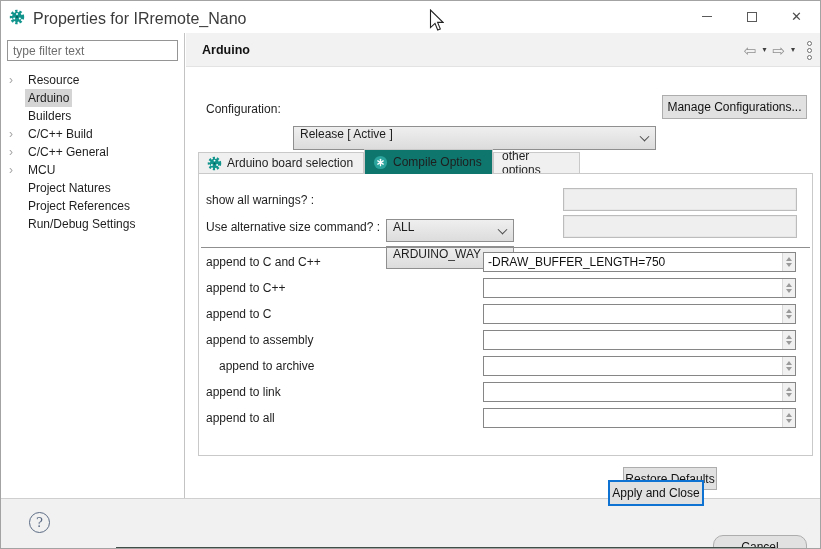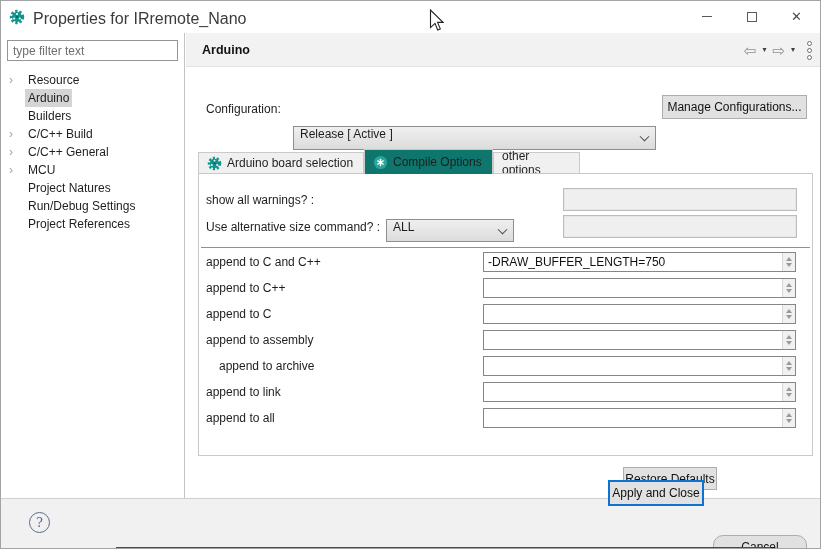--- a/index.html
+++ b/index.html
@@ -119,24 +119,24 @@
         <span class="lbl">C/C++ General</span>
       </div>
       <div class="tree-item">
         <span class="expander">›</span>
         <span class="lbl">MCU</span>
       </div>
       <div class="tree-item">
         <span class="lbl">Project Natures</span>
       </div>
       <div class="tree-item">
+        <span class="lbl">Project References</span>
+      </div>
+      <div class="tree-item">
         <span class="lbl">Run/Debug Settings</span>
-      </div>
-      <div class="tree-item">
-        <span class="lbl">Project References</span>
       </div>
     </div>
   </div>
 
   <div class="panel-header">
     <span class="panel-title">Arduino</span>
     <div class="nav-icons">
       <span class="nav-arrow">⇦</span>
       <span class="nav-caret">▾</span>
       <span class="nav-arrow">⇨</span>
@@ -185,20 +185,24 @@
   <div class="groupbox"></div>
 
   <span class="flabel" style="left:205px; top:192px;">show all warnings? :</span>
   <div class="combo" style="left:385px; top:187px; width:128px; height:23px;">
     <span>ALL</span>
     <span class="chev"></span>
   </div>
   <div class="disfield" style="left:562px; top:187px; width:234px; height:23px;"></div>
 
   <span class="flabel" style="left:205px; top:219px;">Use alternative size command? :</span>
+  <div class="combo" style="left:385px; top:214px; width:128px; height:23px;">
+    <span>ARDUINO_WAY</span>
+    <span class="chev"></span>
+  </div>
   <div class="disfield" style="left:562px; top:214px; width:234px; height:23px;"></div>
 
   <div class="hsep" style="left:200px; top:246px; width:609px;"></div>
 
   <span class="flabel" style="left:205px; top:254px;">append to C and C++</span>
   <div class="textfield" style="left:482px; top:251px; width:313px;">
     <input type="text" value="-DRAW_BUFFER_LENGTH=750" style="">
     <div class="spinner">
         <span class="spin-up"></span>
         <span class="spin-down"></span>

